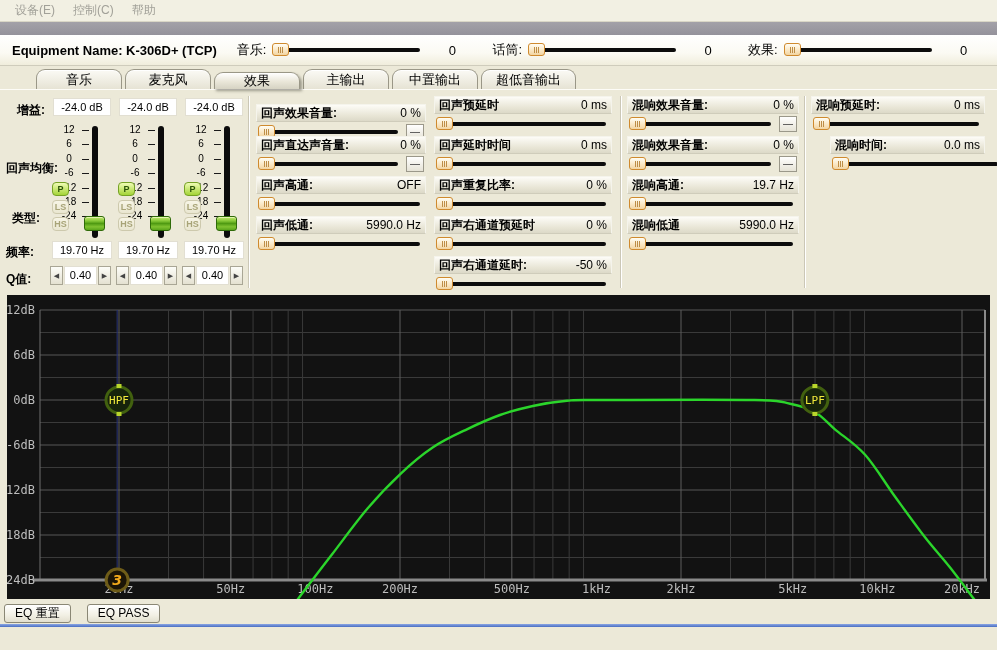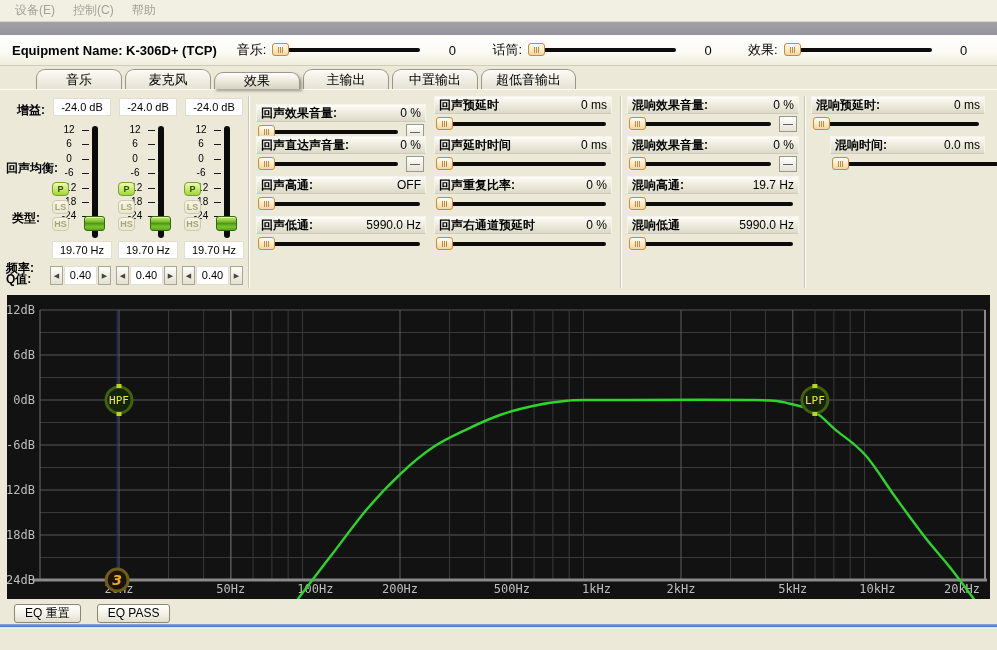--- a/index.html
+++ b/index.html
@@ -88,21 +88,21 @@
   .mute-btn { position:absolute; right:2px; top:20px; width:18px; height:16px; border:1px solid #9b988a;
     background:linear-gradient(180deg,#ffffff,#e6e3d6); font-size:10px; color:#333;
     display:flex; align-items:center; justify-content:center; line-height:1; }
 
   
   .chart-section { height:307px; background:#ece9d8; padding:0 7px; }
   .chart-box { width:983px; height:304px; background:#121212; position:relative; }
   .chart-box svg { display:block; }
 
   
-  .footer { height:22px; background:#ece9d8; display:flex; align-items:center; gap:16px; padding-left:14px; }
+  .footer { height:22px; background:#ece9d8; display:flex; align-items:center; gap:16px; padding-left:4px; }
   .footer-btn { height:19px; min-width:62px; padding:0 10px; font-size:12px; color:#000;
     border:1px solid #8a8775; border-radius:3px;
     background:linear-gradient(180deg,#ffffff 0%,#f2f0e4 60%,#e2dfce 100%); }
   .bottom-edge { height:3px; background:linear-gradient(180deg,#8aa6e4,#4a6ec2); }
 </style>
 </head>
 <body>
 
 <div class="window">
 
@@ -151,21 +151,21 @@
       <div class="tab selected">效果</div>
       <div class="tab">主输出</div>
       <div class="tab">中置输出</div>
       <div class="tab">超低音输出</div>
     </div>
 
   <div class="eq-panel" id="eq-panel">
       <span class="row-label" style="left: 6px; top: 12px; margin-left: 11px;">增益:</span>
       <span class="row-label" style="left: 6px; top: 70px;">回声均衡:</span>
       <span class="row-label" style="left: 6px; top: 120px; margin-left: 6px;">类型:</span>
-      <span class="row-label" style="left: 6px; top: 154px; margin-top: 16px;">频率:</span>
+      <span class="row-label" style="left: 6px; top: 154px;">频率:</span>
       <span class="row-label" style="left: 6px; top: 181px;">Q值:</span>
       <div class="channel" style="left: 50px;">
         <div class="gain-box">-24.0 dB</div>
         <span class="tick" style="left: 8px; top: 34px;">12<i></i></span>
         <span class="tick" style="left: 8px; top: 48.4px;">6<i></i></span>
         <span class="tick" style="left: 8px; top: 62.8px;">0<i></i></span>
         <span class="tick" style="left: 8px; top: 77.2px;">-6<i></i></span>
         <span class="tick" style="left: 8px; top: 91.6px;">-12<i></i></span>
         <span class="tick" style="left: 8px; top: 106px;">-18<i></i></span>
         <span class="tick" style="left: 8px; top: 120.4px;">-24<i></i></span>
@@ -306,20 +306,32 @@
             <div class="track"></div>
             <div class="handle">
               <i></i>
             </div>
           </div>
         </div>
         <div class="grp" style="top: 126px;">
           <div class="grp-head">
             <span class="grp-label">回声右通道预延时</span>
             <span class="grp-value">0 %</span>
+          </div>
+          <div class="hslider grp-slider" style="width: 172px;">
+            <div class="track"></div>
+            <div class="handle">
+              <i></i>
+            </div>
+          </div>
+        </div>
+        <div class="grp" style="top: 166px;">
+          <div class="grp-head">
+            <span class="grp-label">回声右通道延时:</span>
+            <span class="grp-value">-50 %</span>
           </div>
           <div class="hslider grp-slider" style="width: 172px;">
             <div class="track"></div>
             <div class="handle">
               <i></i>
             </div>
           </div>
         </div>
       </div>
       <div class="grp-col" style="left: 627px; width: 172px;">

